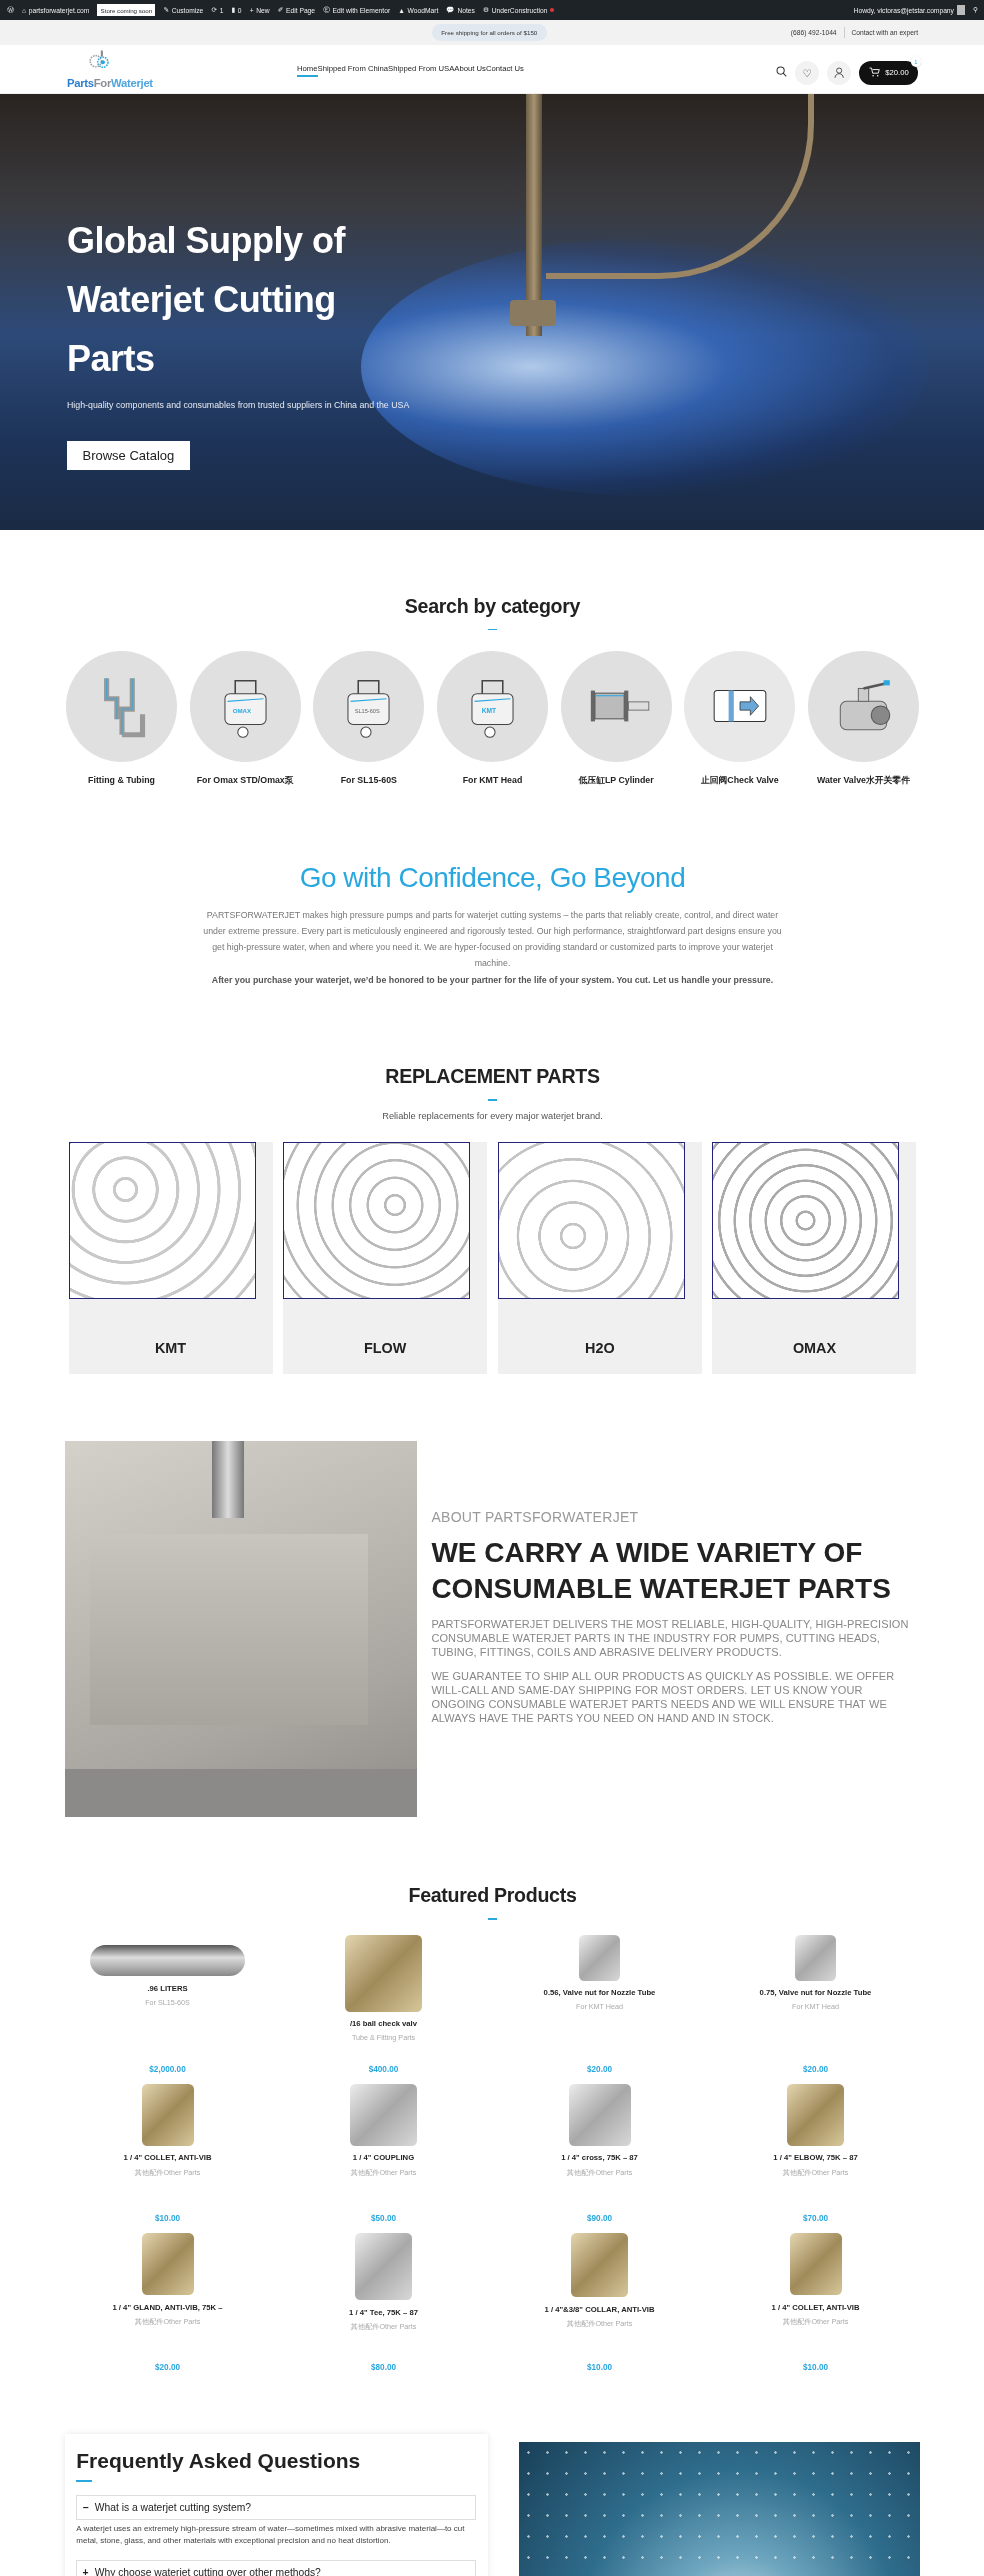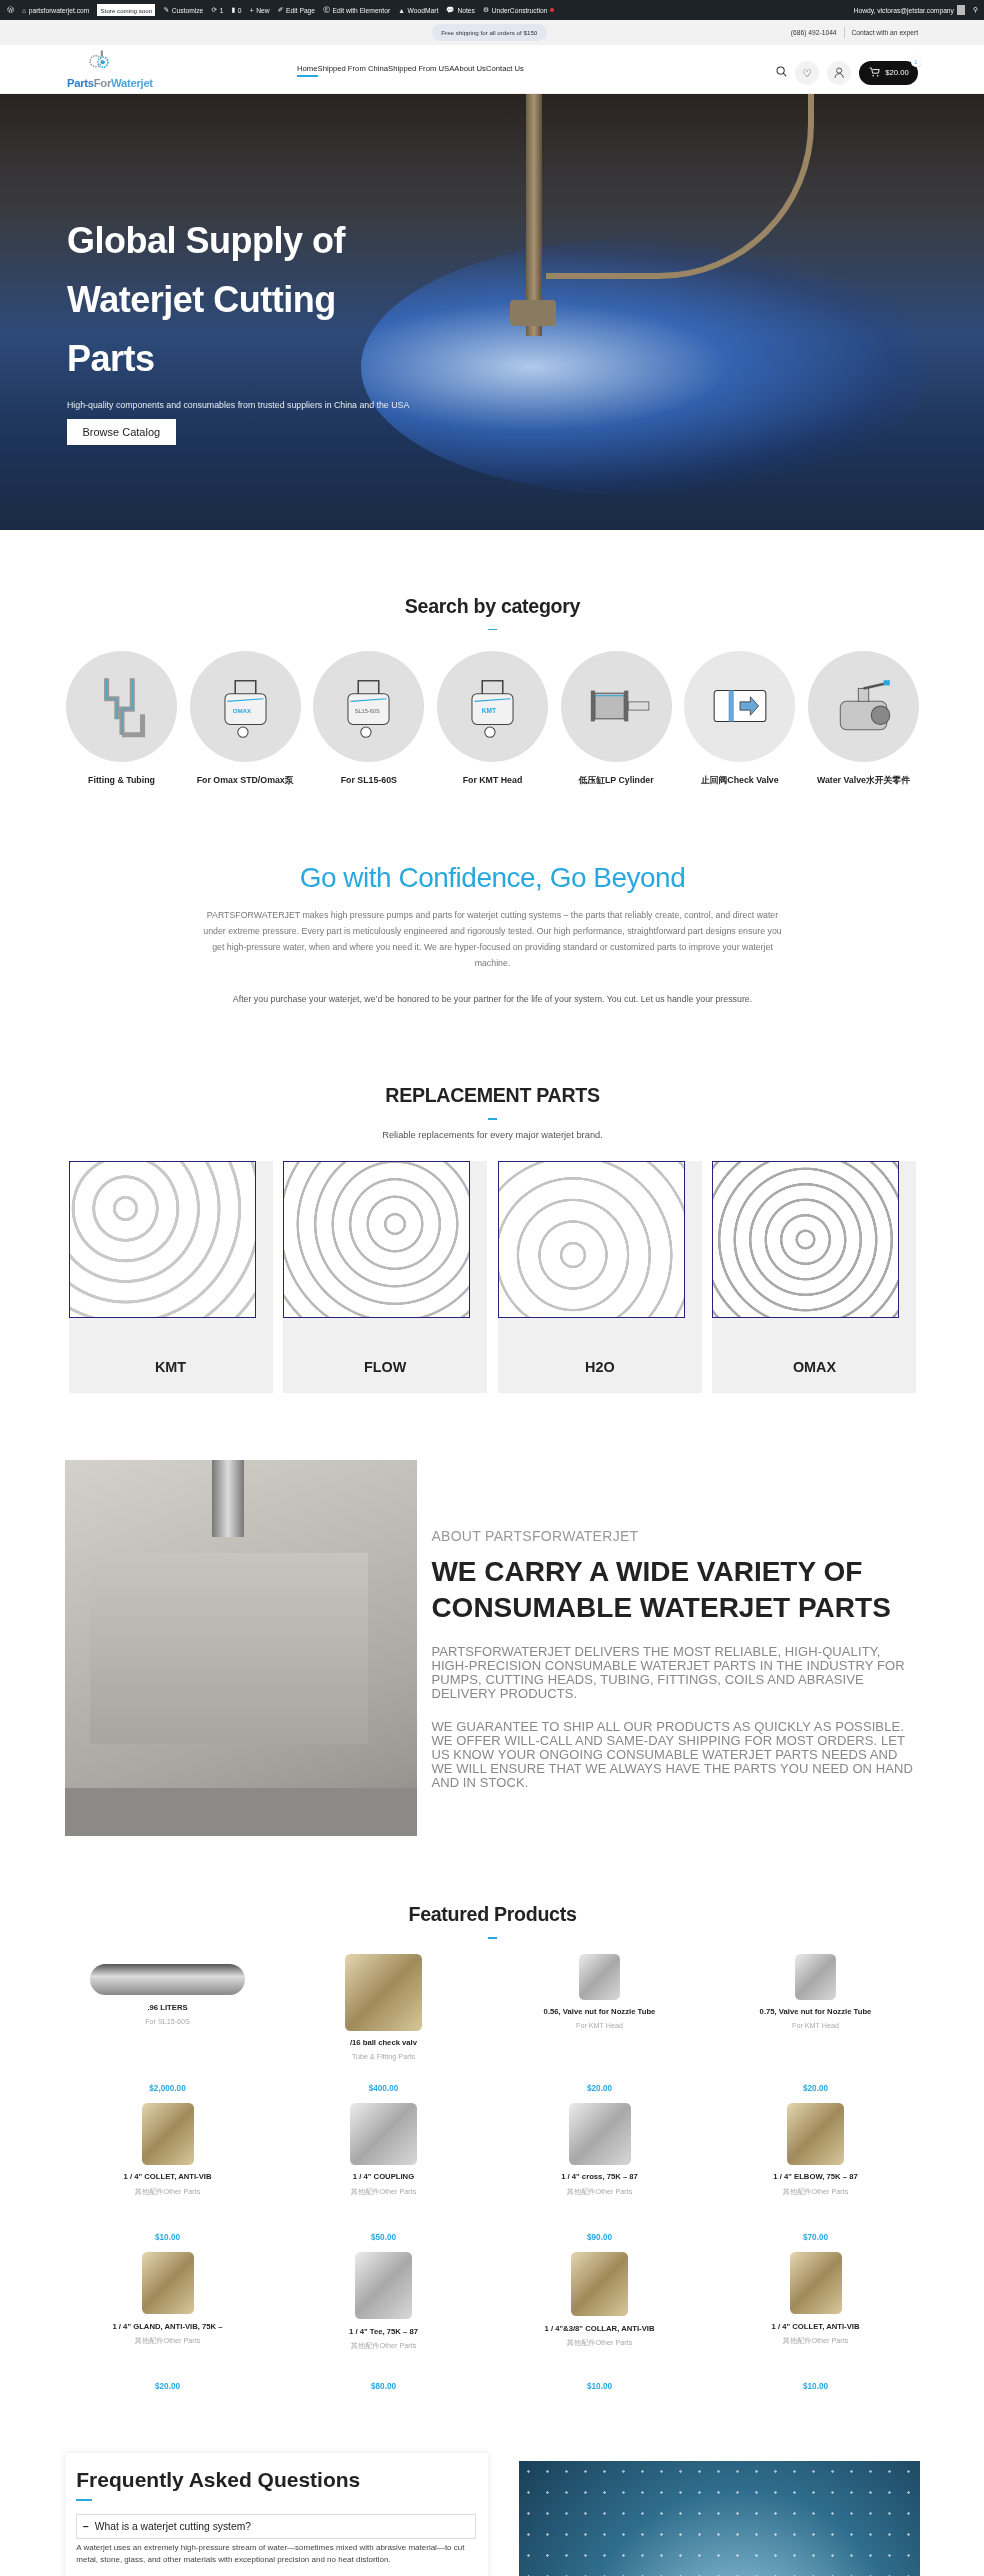--- a/index.html
+++ b/index.html
@@ -27,48 +27,48 @@
 .cart{height:24px;padding:0 9.3px;border-radius:12px;background:#111;color:#fff;display:flex;align-items:center;gap:5.2px;font-size:7.7px;position:relative}
 .cart .badge{position:absolute;top:-4.1px;right:-3.1px;width:10.3px;height:10.3px;border-radius:50%;background:#fff;color:#29a8e0;font-size:5.7px;display:flex;align-items:center;justify-content:center;box-shadow:0 0.5px 1.5px rgba(0,0,0,.2)}
 .hero{height:436px;position:relative;overflow:hidden;background:linear-gradient(180deg,#2a2420 0%,#3a3a3e 25%,#2d4a78 55%,#1d3358 80%,#1a2a44 100%)}
 .hero .glow{position:absolute;left:361px;top:144px;width:567px;height:258px;border-radius:50%;background:radial-gradient(ellipse at 30% 50%,rgba(200,225,255,.85),rgba(60,120,220,.6) 35%,rgba(30,70,160,.2) 65%,transparent 75%)}
 .hero .head{position:absolute;left:526px;top:0;width:15.5px;height:242px;background:linear-gradient(90deg,#6d5e48,#a89472,#5e503c)}
 .hero .nozzle{position:absolute;left:510px;top:206px;width:46px;height:26px;border-radius:4.1px;background:#8a7a60}
 .hero .hose{position:absolute;left:546px;top:-31px;width:268px;height:216px;border:6.2px solid #9a8564;border-left:none;border-top:none;border-radius:0 0 155px 0}
 .hero .content{position:absolute;left:67px;top:117px;width:350px;color:#fff}
 .hero h1{font-size:36px;line-height:59px;font-weight:bold;letter-spacing:-0.5px}
 .hero p{font-size:8.8px;line-height:17.5px;margin-top:9.3px;color:#e8ecf2}
-.btn-white{display:inline-block;margin-top:4px;background:#fff;color:#222;font-size:11px;padding:7.2px 15.5px}
+.btn-white{display:inline-block;margin-top:26px;background:#fff;color:#222;font-size:13px;padding:7.2px 15.5px}
 .section-title{text-align:center;font-size:19.6px;font-weight:bold;color:#222;letter-spacing:-0.3px}
 .underline{width:8.2px;height:1.5px;background:#29a8e0;margin:11.3px auto 0}
 .cats{padding-top:15.5px}
 .cat-row{display:flex;justify-content:space-between;width:855px;margin:20.6px auto 0}
 .cat{width:113px;text-align:center}
 .cat .disc{width:111px;height:111px;border-radius:50%;background:#e0e0e0;margin:0 auto;display:flex;align-items:center;justify-content:center}
 .cat .lbl{font-size:8.8px;font-weight:bold;line-height:18.5px;margin-top:9.3px;color:#242424}
 .confidence{width:592px;margin:72px auto 0;text-align:center}
 .confidence h2{font-size:28px;color:#29a8e0;font-weight:normal;letter-spacing:-0.5px}
 .confidence h2 b{font-weight:normal}
 .confidence p{font-size:8.8px;line-height:16px;color:#777;margin-top:13.4px}
-.confidence p.bold{font-weight:normal;color:#555;margin-top:20px}
+.confidence p.bold{font-weight:bold;color:#555;margin-top:1px}
 .replace{margin-top:77px}
 .replace .sub{text-align:center;font-size:9.3px;color:#555;margin-top:10.3px}
 .brand-row{display:flex;justify-content:space-between;width:848px;margin:20.6px auto 0}
 .brand{width:204px;height:232px;background:#f0f0f0;position:relative}
 .brand .pic{position:absolute;left:0;top:0;width:187px;height:157px;border:1.5px solid #23237a;background:#fff;overflow:hidden}
 .brand .lbl{position:absolute;left:0;right:0;top:198px;text-align:center;font-size:14.4px;font-weight:bold;color:#222}
 .about{display:flex;width:855px;margin:67px auto 0;gap:14.4px}
 .about .pic{width:352px;height:376px;background:linear-gradient(160deg,#d4d0ca 0%,#bcb8b2 40%,#a9a5a0 70%,#8f8c88 100%);position:relative}
 .about .pic .cut{position:absolute;left:25px;top:93px;width:278px;height:191px;background:linear-gradient(180deg,#c8c4be,#a8a49e)}
 .about .pic .noz{position:absolute;left:147px;top:0;width:32px;height:77px;background:linear-gradient(90deg,#777,#ddd,#777)}
 .about .pic .band{position:absolute;left:0;bottom:0;right:0;height:48px;background:#8c8a88}
 .about .txt{padding-top:68px;width:484px}
 .about .eyebrow{font-size:14px;color:#999;letter-spacing:0.3px}
 .about h2{font-size:28px;line-height:36px;font-weight:bold;margin-top:10.3px;color:#222}
-.about p{font-size:13px;line-height:14px;color:#888;margin-top:19px;letter-spacing:0.1px}
+.about p{font-size:11px;line-height:14px;color:#888;margin-top:10px;letter-spacing:0.1px}
 .featured{margin-top:67px}
 .prod-grid{display:grid;grid-template-columns:repeat(4,216px);width:866px;margin:15.5px auto 0;row-gap:5.2px}
 .prod{text-align:center;display:flex;flex-direction:column;align-items:center;height:144px;position:relative}
 .prod .img{width:77px;height:62px;border-radius:5.2px;background:linear-gradient(135deg,#ececec,#a8a8a8 50%,#d8d8d8)}
 .prod .img.brass{background:linear-gradient(135deg,#e4d6b0,#a08a5a 50%,#d6c79a)}
 .prod .img.long{width:155px;height:31px;border-radius:15.5px;margin-top:10.3px;background:linear-gradient(180deg,#555,#ddd 40%,#888)}
 .prod .name{font-size:7.7px;font-weight:bold;margin-top:7.2px;color:#242424}
 .prod .cat{font-size:7.2px;color:#aaa;margin-top:5.2px;width:auto}
 .prod .price{position:absolute;bottom:5.2px;left:0;right:0;font-size:8.2px;font-weight:bold;color:#29a8e0}
 .faqsec{display:flex;width:855px;margin:57px auto 0;gap:31px}

